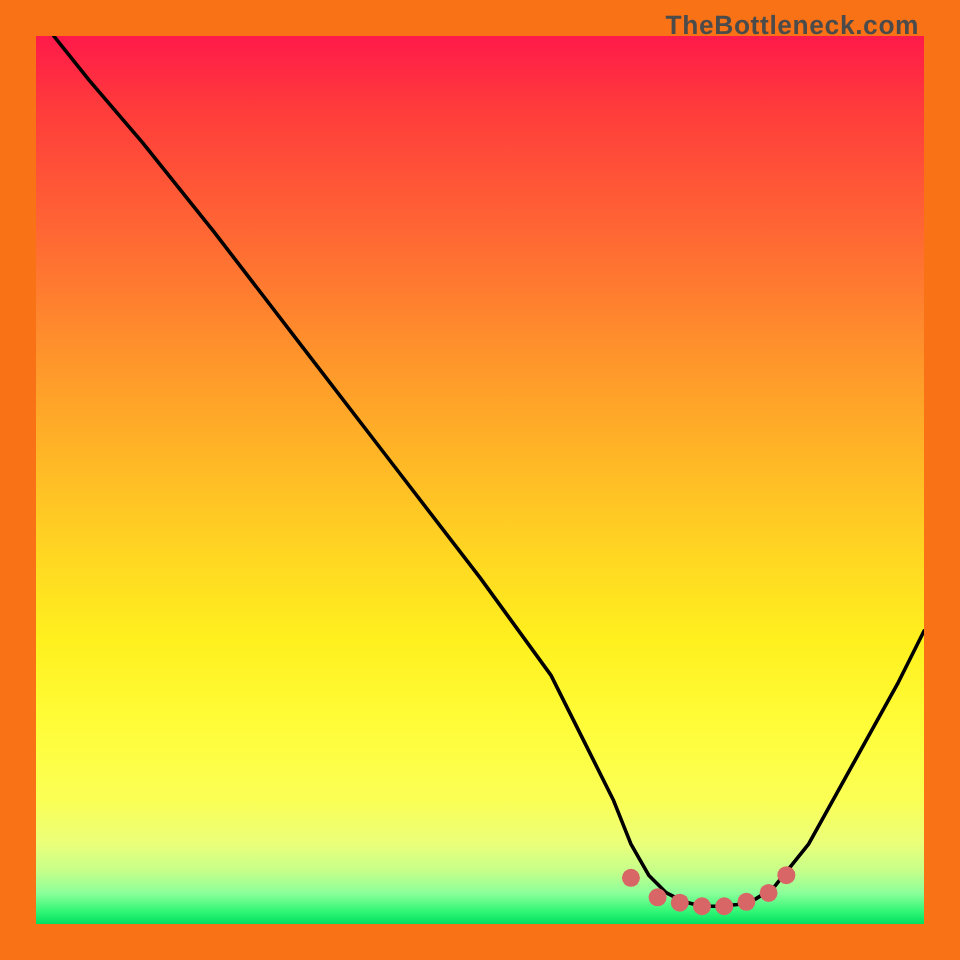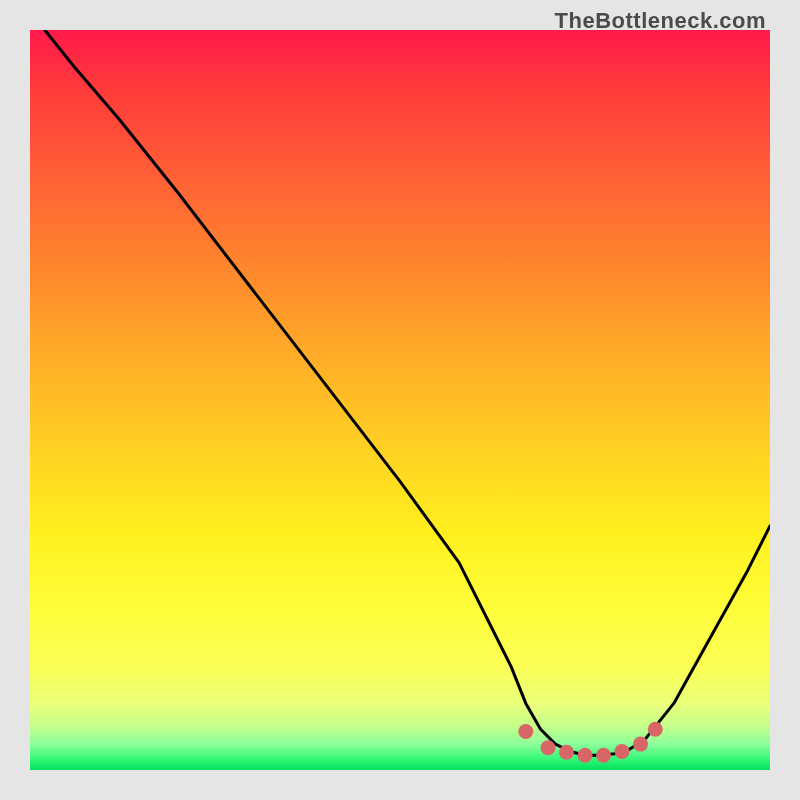--- a/index.html
+++ b/index.html
@@ -7,21 +7,21 @@
     padding: 0;
     width: 800px;
     height: 800px;
     background: #000000;
     overflow: hidden;
   }
   .outer {
     position: relative;
     width: 800px;
     height: 800px;
-    background: #e5e5e5;
+    background: #f97316;
   }
   .plot-area {
     position: absolute;
     left: 30px;
     top: 30px;
     width: 740px;
     height: 740px;
     background: linear-gradient(
       to bottom,
       #ff1a4a 0%,

